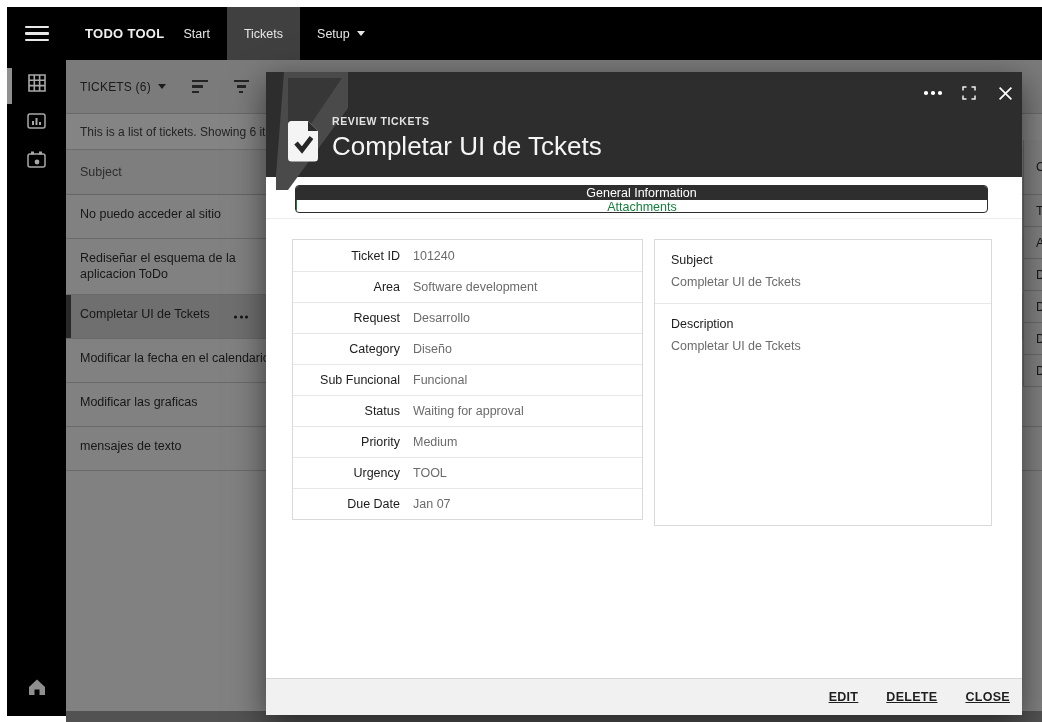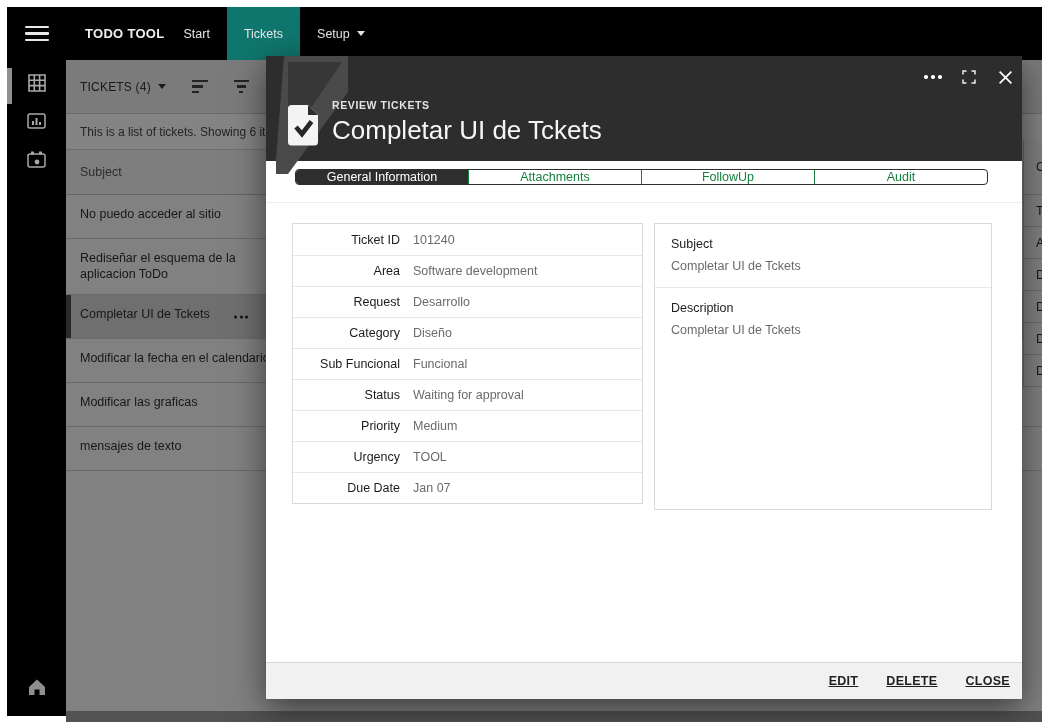--- a/index.html
+++ b/index.html
@@ -10,21 +10,21 @@
   .canvas { position:relative; width:1042px; height:722px; background:#fff; overflow:hidden; }
 
   
   .topnav { position:absolute; left:7px; top:7px; right:0; height:53px; background:#000;
             display:flex; align-items:center; }
   .hamburger { margin-left:18px; width:24px; display:flex; flex-direction:column; gap:4px; }
   .hamburger span { display:block; height:2.5px; background:#e8e8e8; border-radius:1px; }
   .brand { margin-left:36px; margin-right:2px; color:#f0f0f0; font-weight:bold; font-size:13px; letter-spacing:0.3px; }
   .navitems { display:flex; height:100%; align-items:stretch; }
   .navitem { display:flex; align-items:center; padding:0 17px; font-size:12.5px; color:#e6e6e6; }
-  .navitem.active { background:#0f766e; }
+  .navitem.active { background:#404040; }
   .caret { width:0; height:0; border-left:4px solid transparent; border-right:4px solid transparent;
            border-top:5px solid currentColor; display:inline-block; margin-left:7px; }
 
   
   .sidebar { position:absolute; left:7px; top:60px; width:59px; bottom:6px; background:#000; }
   .side-indicator { position:absolute; left:0; top:8px; width:5px; height:36px; background:#8f8f8f; }
   .sideicon { position:absolute; left:0; width:59px; height:30px; display:flex; align-items:center; justify-content:center; }
   .sideicon.bottom { bottom:14px; }
 
   
@@ -51,35 +51,35 @@
   .rowmore i { width:3px; height:3px; border-radius:50%; background:#1f1f1f; }
   .sliver { position:absolute; left:957px; right:0; background:#f4f4f4; border-left:1px solid #c4c4c4;
             border-bottom:1px solid #c9c9c9; display:flex; align-items:center; padding-left:12px;
             font-size:12.5px; color:#2e2e2e; }
   .bottomband { position:absolute; left:0; right:0; bottom:0; height:11px; background:#9b9b9b; }
 
   
   .overlay { position:absolute; left:66px; top:60px; right:0; bottom:0; background:rgba(0,0,0,0.47); z-index:5; cursor:default; }
 
   
-  .modal { position:absolute; left:266px; top:56px; width:756px; height:643px; background:#fff; z-index:10;
+  .modal { position:absolute; left:266px; top:72px; width:756px; height:643px; background:#fff; z-index:10;
            box-shadow:0 10px 32px rgba(0,0,0,0.55); }
   .mheader { position:absolute; top:0; left:0; right:0; height:105px; background:#2d2d2d; }
   .watermark { position:absolute; left:10px; top:0; z-index:1; }
   .docicon { position:absolute; left:20px; top:48px; z-index:2; }
   .htext { position:absolute; left:66px; top:43px; z-index:2; }
   .kicker { font-size:10.5px; font-weight:700; letter-spacing:0.6px; color:#e3e3e3; }
   .mtitle { margin-top:4px; font-size:26px; color:#f5f5f5; }
   .hactions { position:absolute; right:8px; top:12px; display:flex; align-items:center; gap:18px; z-index:2; }
   .hactions button { display:flex; align-items:center; justify-content:center; width:18px; height:18px; }
   .hdots { display:flex; gap:3.5px; }
   .hdots i { width:3.5px; height:3.5px; border-radius:50%; background:#fff; }
 
-  .tabs { position:absolute; top:113px; left:29px; width:693px; height:16px; display:flex;
-          border:1px solid #2e2e2e; border-radius:4px; overflow:hidden; background:#fff; }
+  .tabs { position:absolute; top:113px; left:29px; width:693px; height:28px; display:flex;
+          border:1px solid #2e2e2e; border-radius:4px; overflow:hidden; background:#fff;flex-direction:column; }
   .tab { flex:1; display:flex; align-items:center; justify-content:center; font-size:12.5px; color:#15803d;
          border-left:1px solid #15803d; cursor:pointer; }
   .tab:first-child { border-left:none; }
   .tab.active { background:#2e2e2e; color:#fff; }
   .tabline { position:absolute; top:146px; left:0; right:0; border-top:1px solid #ececec; }
 
   .panel { background:#fff; border:1px solid #d9d9d9; }
   .panel-left { position:absolute; top:167px; left:26px; width:351px; }
   .frow { display:flex; align-items:center; height:31px; border-top:1px solid #e7e7e7; font-size:12.5px; }
   .frow:first-child { border-top:none; }
@@ -145,21 +145,21 @@
       <svg width="20" height="18" viewBox="0 0 20 18">
           <path d="M2 9 L10 1.5 L18 9 V17 H12.5 V11.5 H7.5 V17 H2 Z" fill="#8f8f8f"></path>
           <rect x="8.6" y="12.5" width="2.8" height="4.5" fill="#000"></rect>
         </svg>
     </button>
   </aside>
 
   <main class="content">
     <div class="toolbar">
       <div class="listtitle">
-        <span>TICKETS (4)</span>
+        <span>TICKETS (6)</span>
         <span class="caret"></span>
       </div>
       <button class="tbicon sort" aria-label="sort">
           <span></span>
           <span></span>
           <span></span>
         </button>
       <button class="tbicon filter" aria-label="filter">
           <span></span>
           <span></span>

